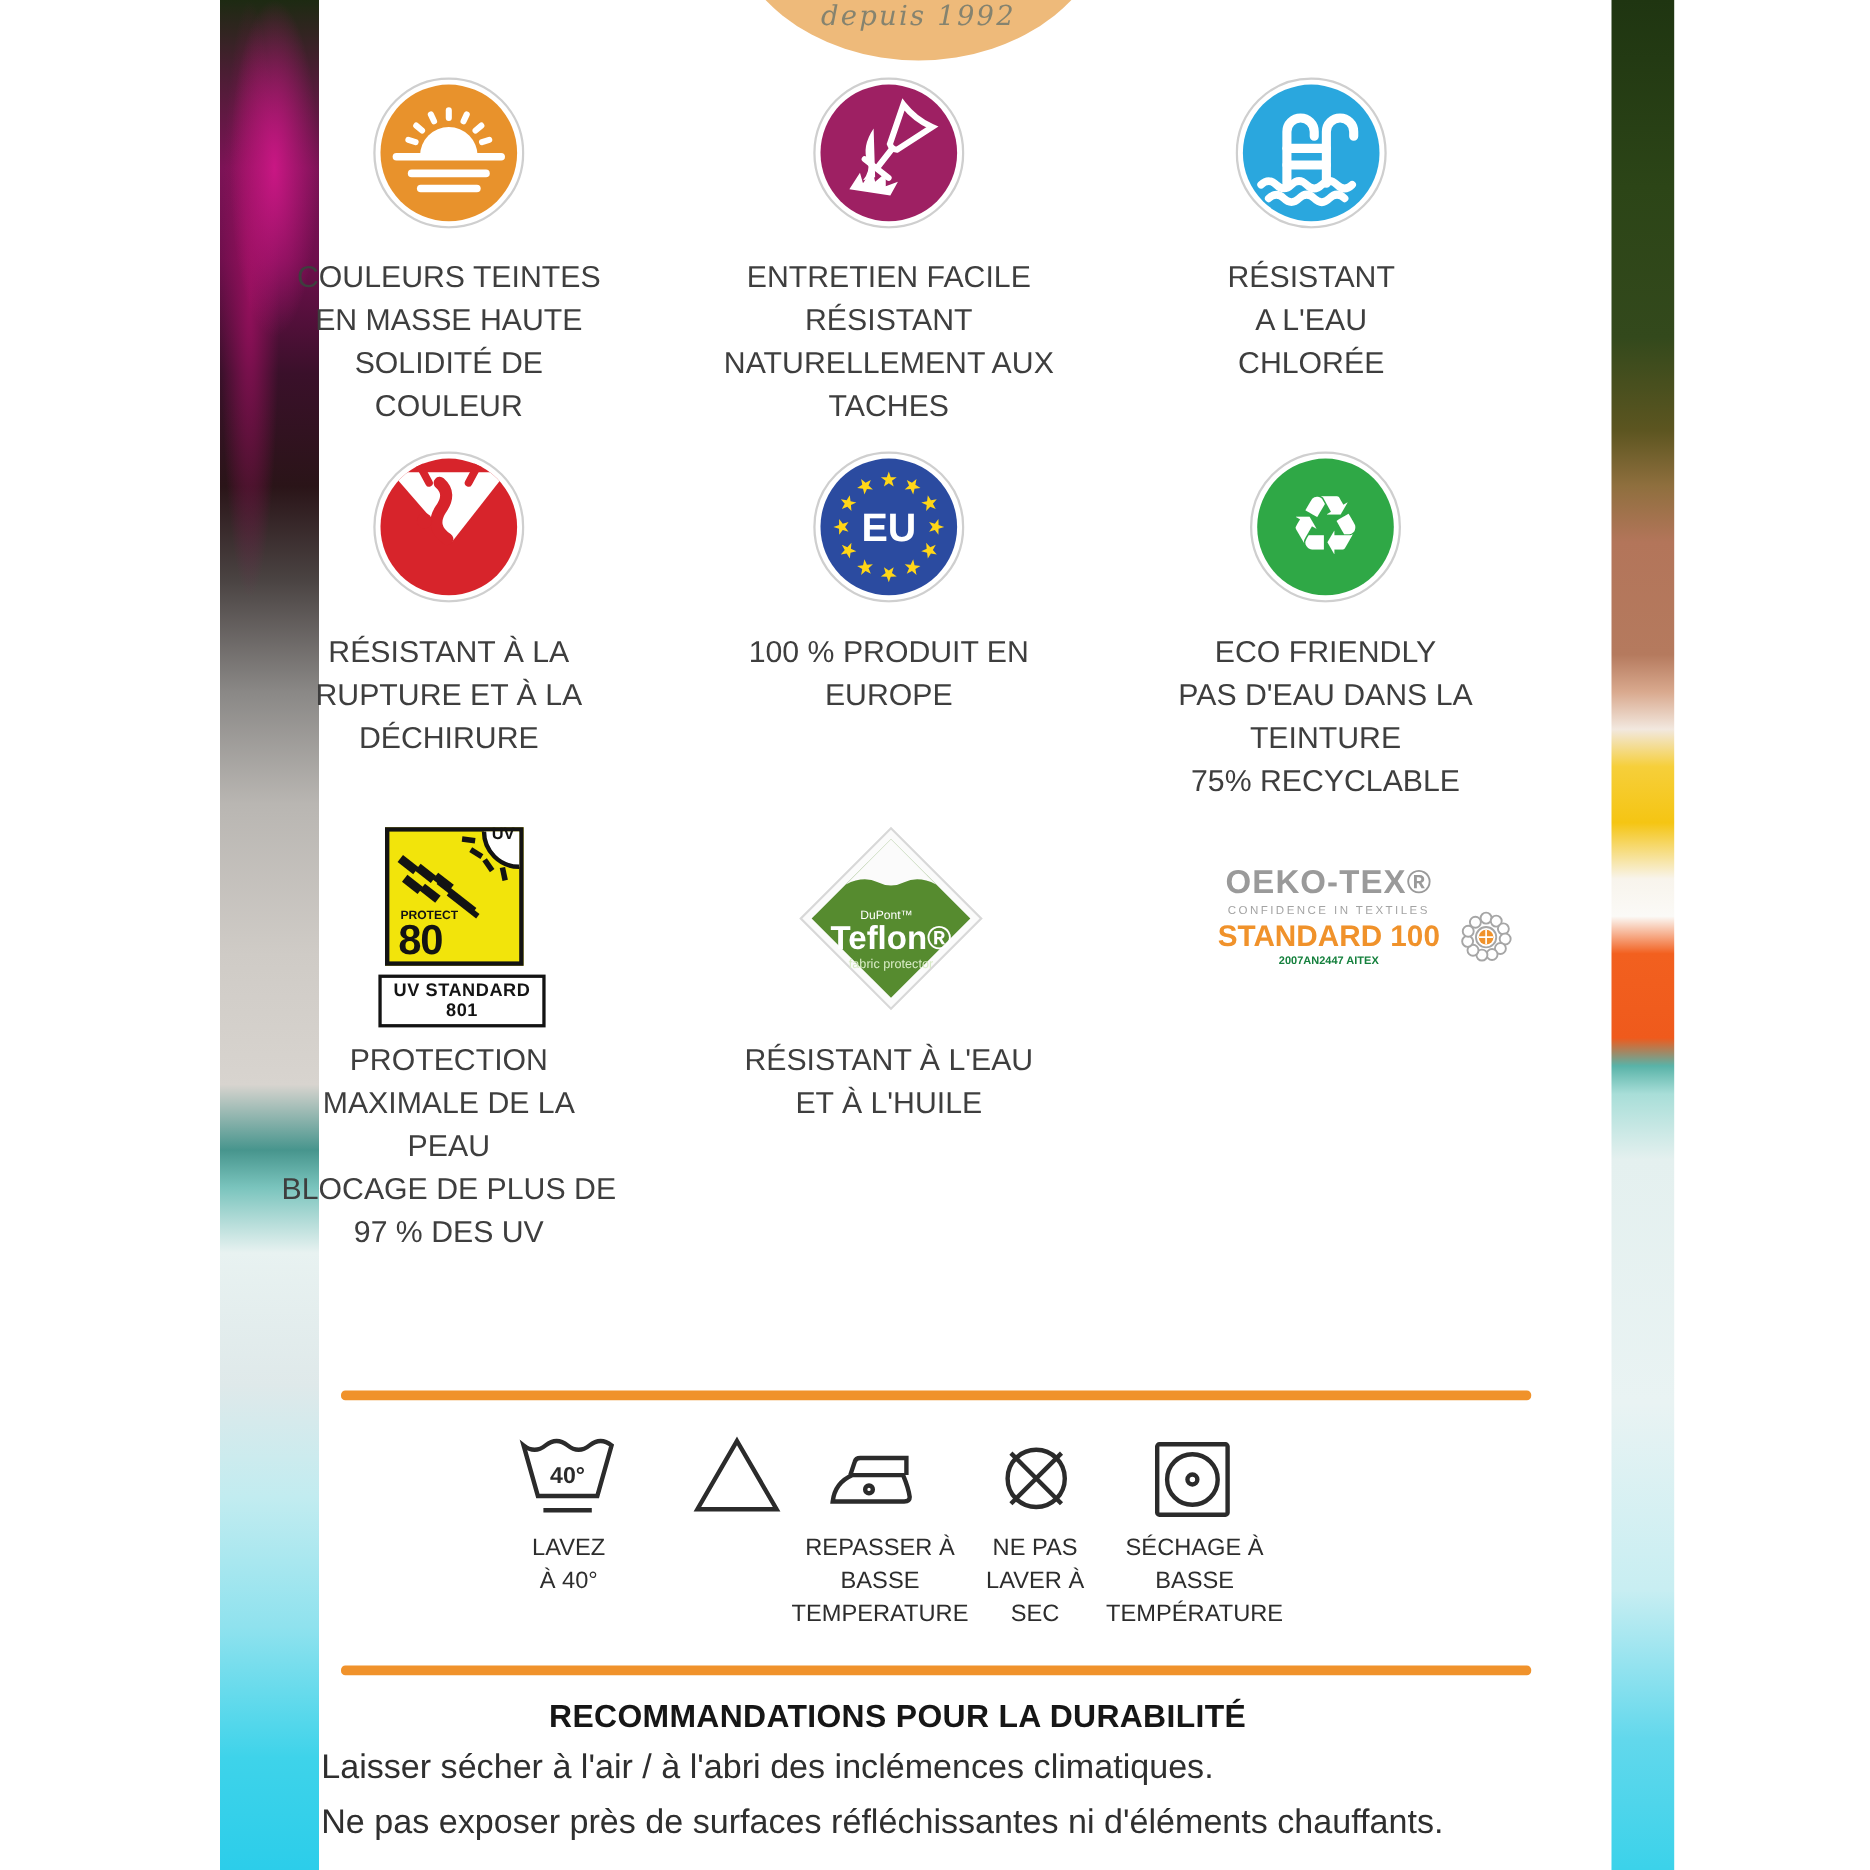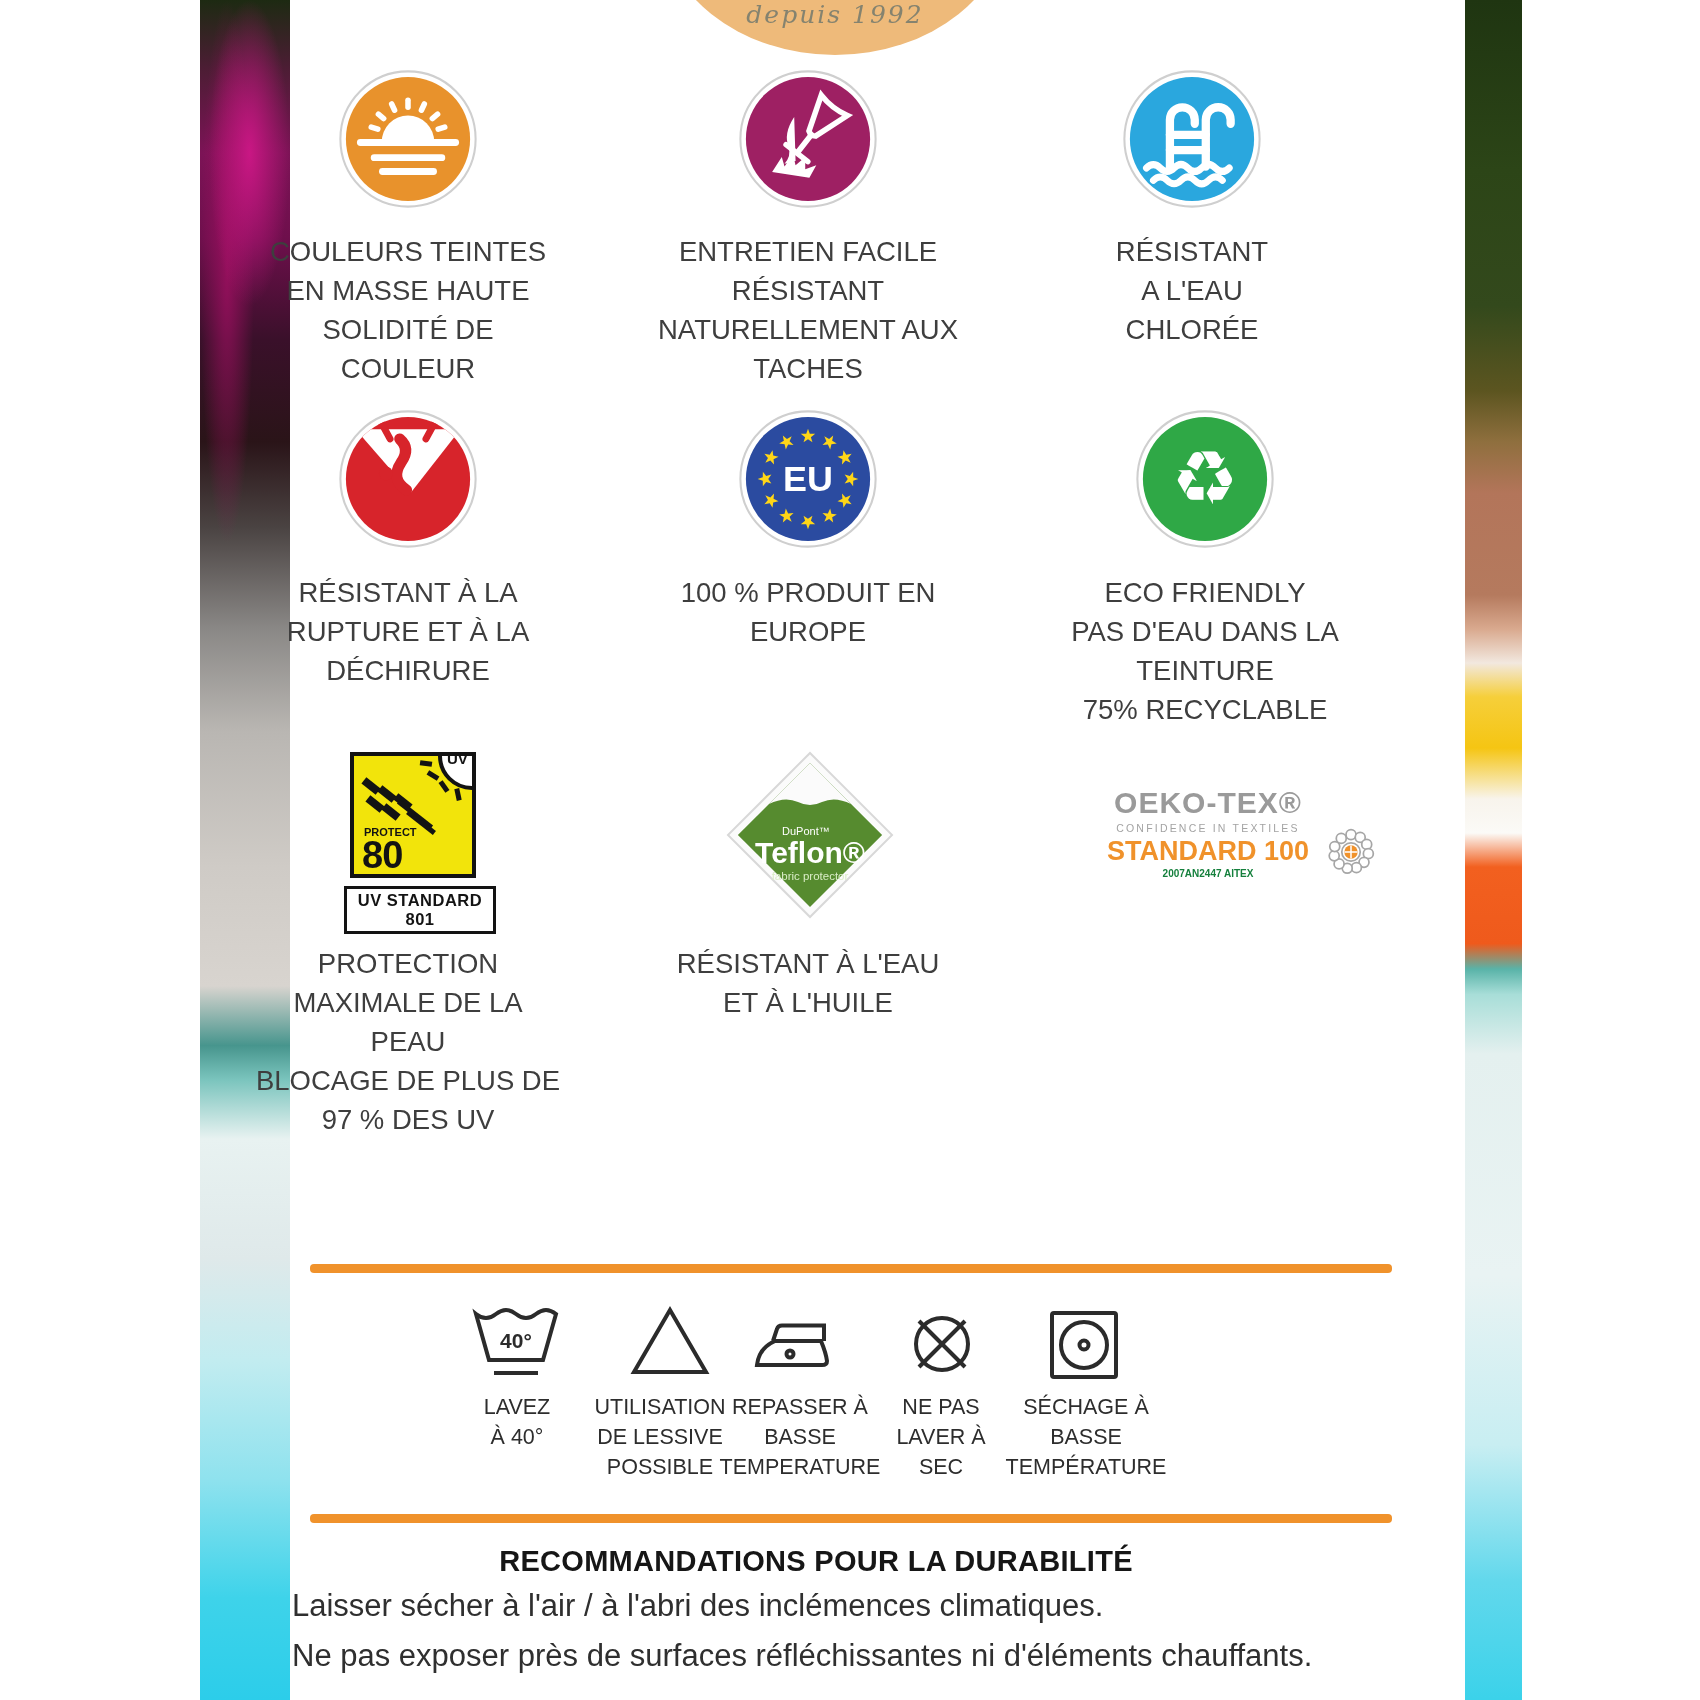--- a/index.html
+++ b/index.html
@@ -292,23 +292,20 @@
   </svg>
 
   <svg class="care-svg" style="left:1038px;top:1302px" width="92" height="86" viewBox="0 0 92 86">
     <rect x="14" y="11" width="64" height="64" rx="2"></rect>
     <circle cx="46" cy="43" r="23"></circle>
     <circle cx="46" cy="43" r="4.5" fill="#2b2b2b" stroke="none"></circle>
   </svg>
 
   <div class="care-label" style="left:447px;width:140px">LAVEZ
 À 40°</div>
-  <div class="care-label" style="left:570px;width:180px">UTILISATION
-DE LESSIVE
-POSSIBLE</div>
   <div class="care-label" style="left:705px;width:190px">REPASSER À
 BASSE
 TEMPERATURE</div>
   <div class="care-label" style="left:866px;width:150px">NE PAS
 LAVER À
 SEC</div>
   <div class="care-label" style="left:986px;width:200px">SÉCHAGE À
 BASSE
 TEMPÉRATURE</div>
 

